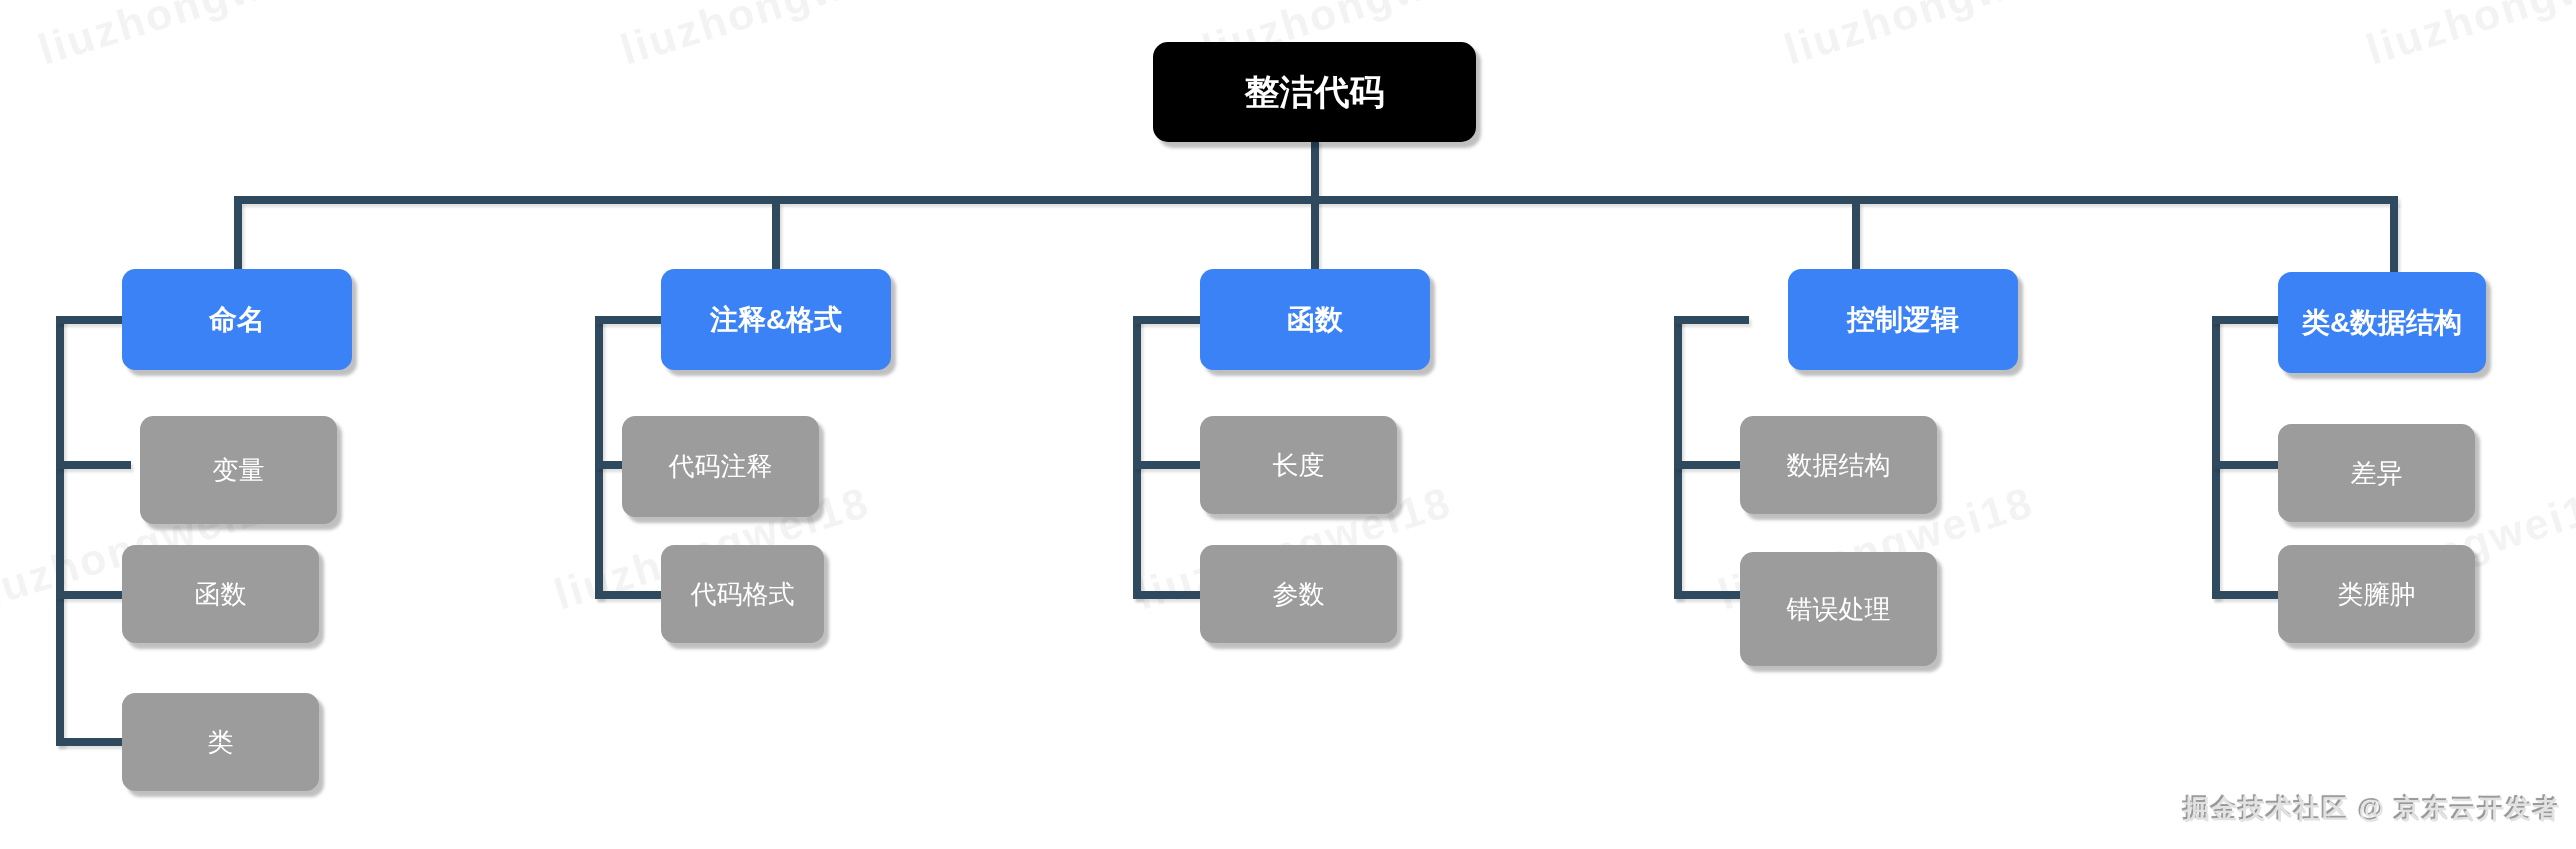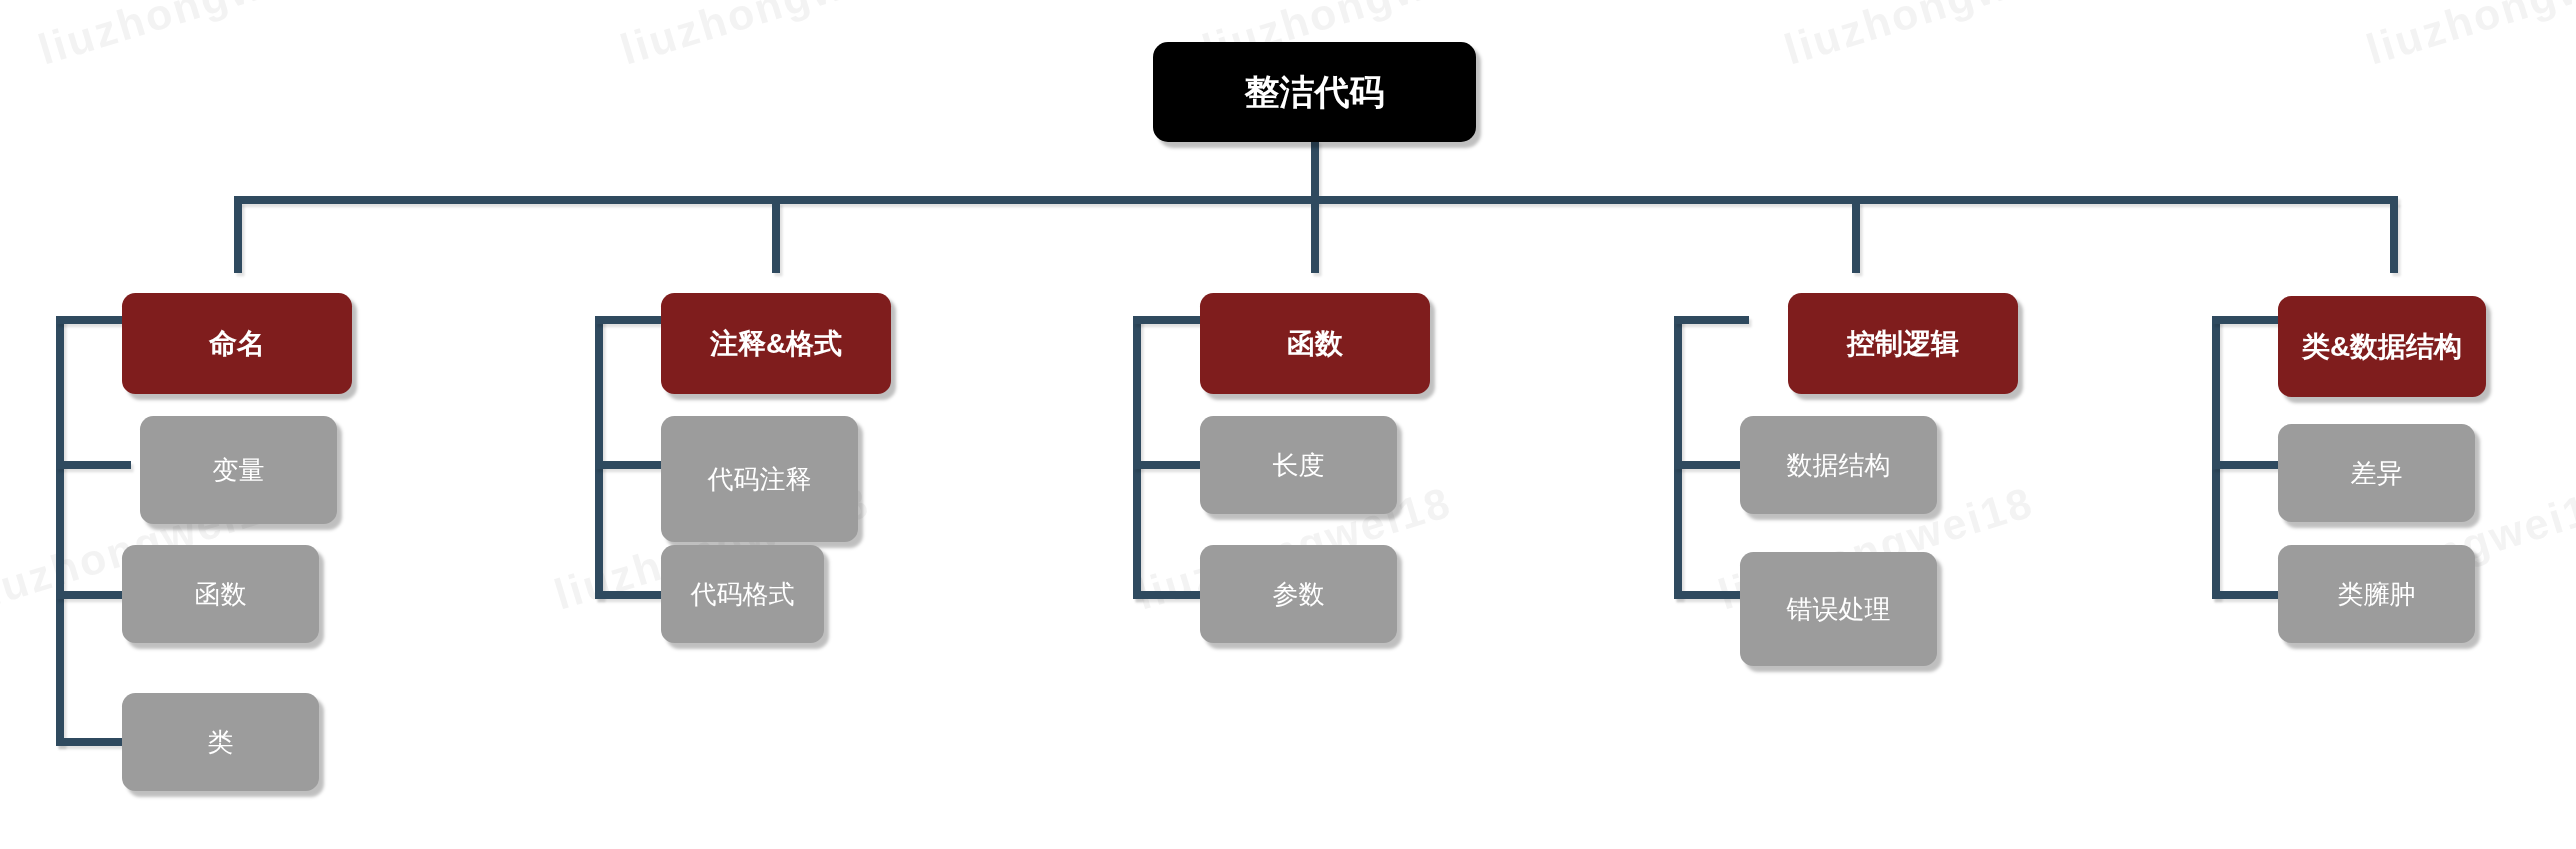--- a/index.html
+++ b/index.html
@@ -27,24 +27,23 @@
     text-align:center;
     white-space:nowrap;
   }
   .root-node{
     background:#000000;
     font-size:35px;
     font-weight:bold;
     border-radius:15px;
   }
   .branch-node{
-    background:#7f1d1d;
+    background:#3b82f6;
     font-size:28px;
     font-weight:bold;
-    margin-top:24px;
   }
   .child-node{
     background:#9C9C9C;
     font-size:26px;
     font-weight:normal;
   }
   .watermark{
     position:absolute;
     transform:rotate(-17deg);
     font-size:43px;
@@ -102,21 +101,21 @@
     <div class="node child-node" style="left:122px;top:545px;width:197px;height:98px">函数</div>
     <div class="node child-node" style="left:122px;top:693px;width:197px;height:98px">类</div>
   </div>
 
   <div>
     <div class="line" style="left:595px;top:316px;width:7.5px;height:283px"></div>
     <div class="line" style="left:595px;top:316px;width:75px;height:7.5px"></div>
     <div class="line" style="left:595px;top:461px;width:75px;height:7.5px"></div>
     <div class="line" style="left:595px;top:591px;width:75px;height:7.5px"></div>
     <div class="node branch-node" style="left:661px;top:269px;width:230px;height:101px">注释&amp;格式</div>
-    <div class="node child-node" style="left:661px;top:416px;width:197px;height:126px">代码注释</div>
+    <div class="node child-node" style="left:622px;top:416px;width:197px;height:101px">代码注释</div>
     <div class="node child-node" style="left:661px;top:545px;width:163px;height:98px">代码格式</div>
   </div>
 
   <div>
     <div class="line" style="left:1133px;top:316px;width:7.5px;height:283px"></div>
     <div class="line" style="left:1133px;top:316px;width:75px;height:7.5px"></div>
     <div class="line" style="left:1133px;top:461px;width:75px;height:7.5px"></div>
     <div class="line" style="left:1133px;top:591px;width:75px;height:7.5px"></div>
     <div class="node branch-node" style="left:1200px;top:269px;width:230px;height:101px">函数</div>
     <div class="node child-node" style="left:1200px;top:416px;width:197px;height:98px">长度</div>
@@ -136,15 +135,16 @@
   <div>
     <div class="line" style="left:2212px;top:316px;width:7.5px;height:283px"></div>
     <div class="line" style="left:2212px;top:316px;width:75px;height:7.5px"></div>
     <div class="line" style="left:2212px;top:461px;width:75px;height:7.5px"></div>
     <div class="line" style="left:2212px;top:591px;width:75px;height:7.5px"></div>
     <div class="node branch-node" style="left:2278px;top:272px;width:208px;height:101px">类&amp;数据结构</div>
     <div class="node child-node" style="left:2278px;top:424px;width:197px;height:98px">差异</div>
     <div class="node child-node" style="left:2278px;top:545px;width:197px;height:98px">类臃肿</div>
   </div>
 
+  <div class="credit">掘金技术社区 @ 京东云开发者</div>
 
 </div>
 
 
 </body></html>

